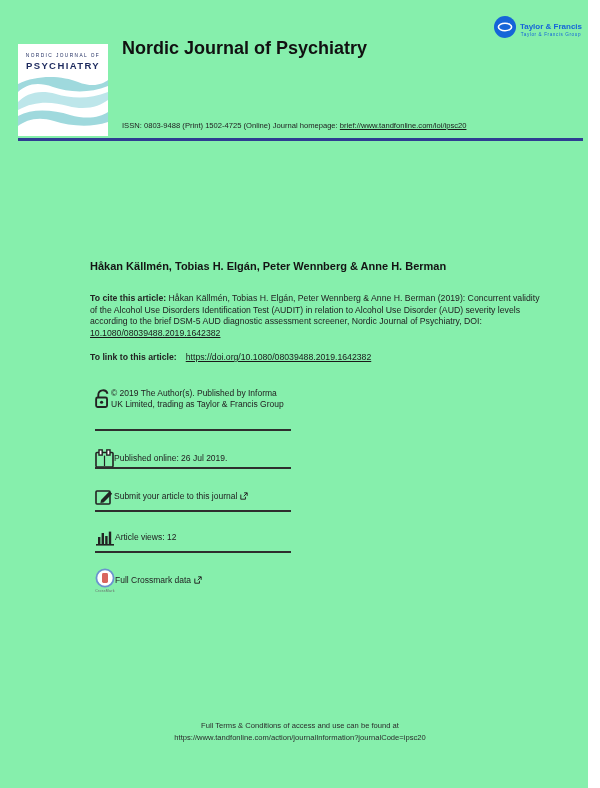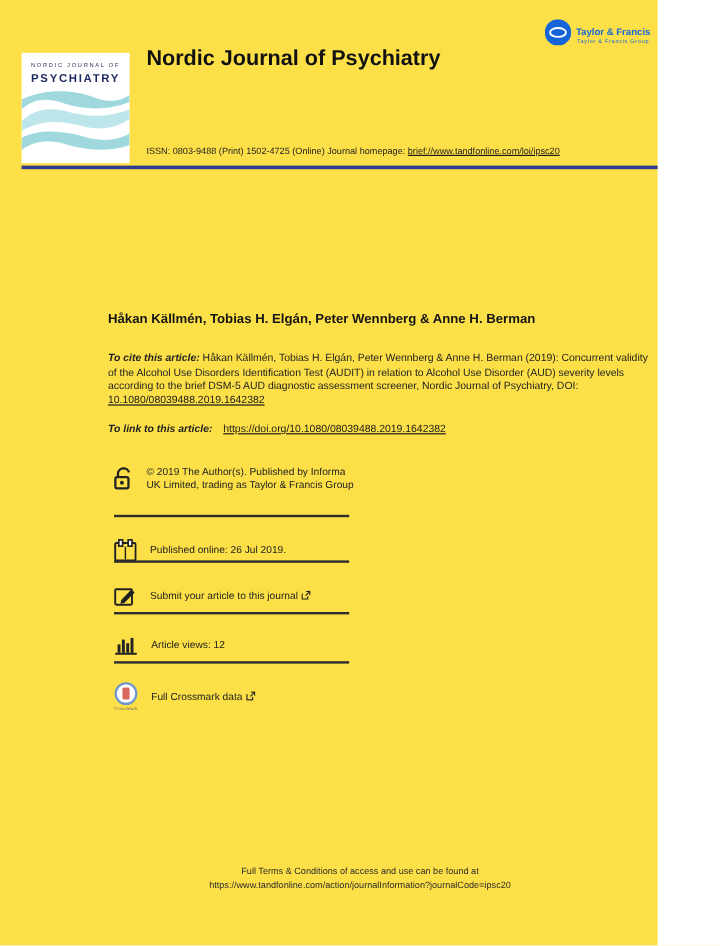--- a/index.html
+++ b/index.html
@@ -1,41 +1,41 @@
 <!DOCTYPE html>
 <html><head>
 <meta charset="utf-8">
 <style>
   html,body{margin:0;padding:0;background:#ffffff;}
   .page{
-    position:relative;width:508px;height:788px;background:#fde047;
-    font-family:"Liberation Sans",sans-serif;color:#1a1a1a;overflow:hidden;padding-left:40px;
+    position:relative;width:588px;height:788px;background:#86efac;
+    font-family:"Liberation Sans",sans-serif;color:#1a1a1a;overflow:hidden;
   }
   
   .tf-logo{position:absolute;top:16px;right:6px;display:flex;align-items:center;gap:4px;color:#1565d8;}
   .tf-text{display:flex;flex-direction:column;align-items:center;}
   .tf-l1{font-size:8px;font-weight:bold;white-space:nowrap;}
   .tf-l2{font-size:4.6px;letter-spacing:.6px;white-space:nowrap;margin-top:1px;}
   
   .cover{position:absolute;left:18px;top:44px;width:90px;height:92px;background:#fff;}
   .cover-l1{font-size:4.8px;letter-spacing:1.4px;color:#1d2a5e;text-align:center;margin-top:9px;white-space:nowrap;}
   .cover-l2{font-size:9.5px;font-weight:bold;letter-spacing:1.4px;color:#1d2a5e;text-align:center;margin-top:2px;white-space:nowrap;}
   .cover-waves{position:absolute;left:0;bottom:0;}
   .journal-name{position:absolute;left:122px;top:38px;font-size:18px;font-weight:bold;color:#111;}
   .issn-line{position:absolute;left:122px;top:121px;font-size:7.6px;color:#222;white-space:nowrap;}
   .link{color:#1a1a1a;text-decoration:underline;cursor:pointer;}
   .rule{position:absolute;left:18px;top:138px;width:565px;height:3px;background:#2e3d92;}
   .title{position:absolute;left:90px;top:156px;width:456px;font-size:17.6px;line-height:21.5px;font-weight:bold;color:#141414;letter-spacing:-.1px;}
   .authors{position:absolute;left:90px;top:260px;font-size:11px;font-weight:bold;color:#141414;}
   .cite{position:absolute;left:90px;top:293px;width:452px;font-size:8.7px;line-height:11.7px;color:#222;}
-  .bold{font-weight:bold;font-style:italic;}
+  .bold{font-weight:bold;}
   .linkline{position:absolute;left:90px;top:352px;font-size:8.7px;color:#222;}
   .linkline .url{margin-left:9px;}
   
-  .meta-item{position:absolute;left:95px;width:206px;display:flex;gap:11px;}
+  .meta-item{position:absolute;left:95px;width:206px;display:flex;}
   .meta-item.center{align-items:center;margin-top:12px;}
   .meta-text{font-size:8.5px;line-height:10.8px;color:#222;width:176px;}
   .meta-icon{flex:0 0 auto;display:flex;flex-direction:column;align-items:center;}
   .divider{position:absolute;left:95px;width:196px;height:1.6px;background:#2e2e2e;}
   .ext-icon{display:inline-block;vertical-align:-1px;margin-left:3px;}
   .cm-caption{font-size:3.5px;color:#666;margin-top:1px;letter-spacing:.3px;}
   .footer{position:absolute;left:0;width:600px;top:720px;text-align:center;font-size:7.6px;line-height:12px;color:#2b2b2b;}
 </style>
 </head>
 <body>

